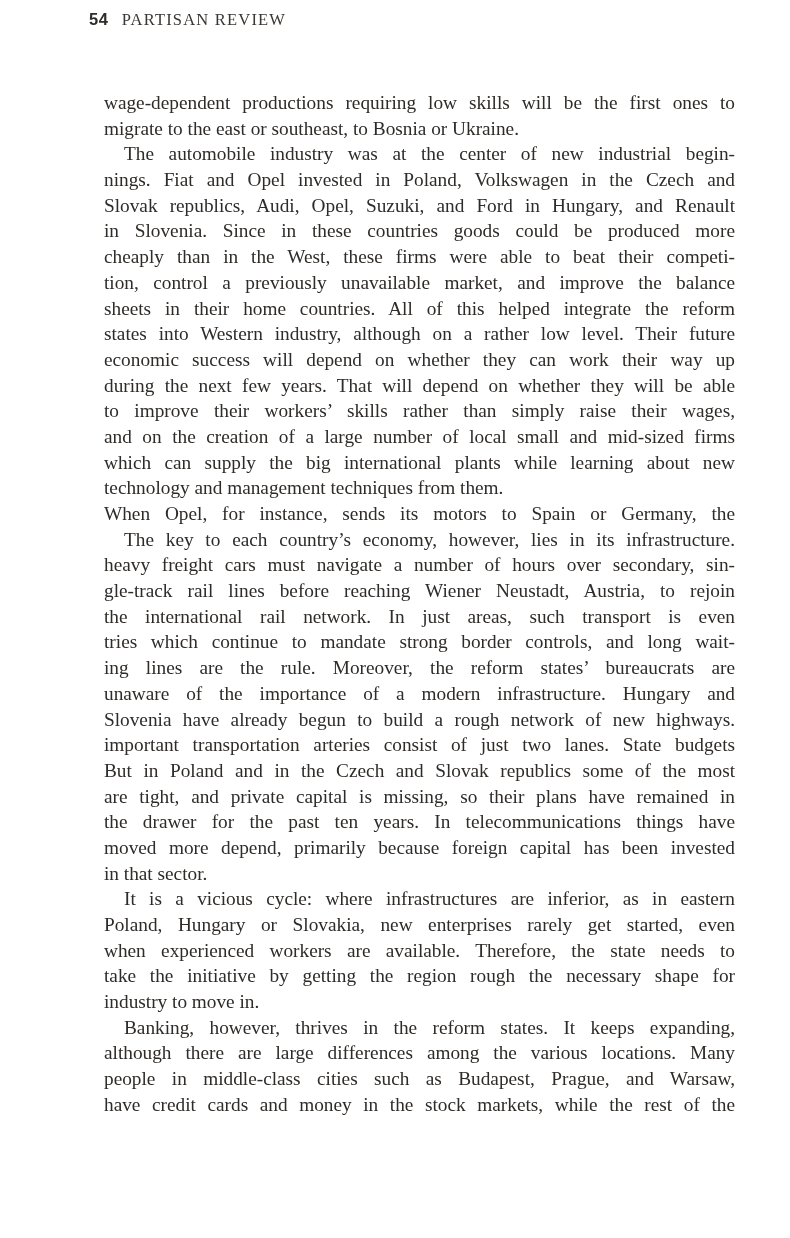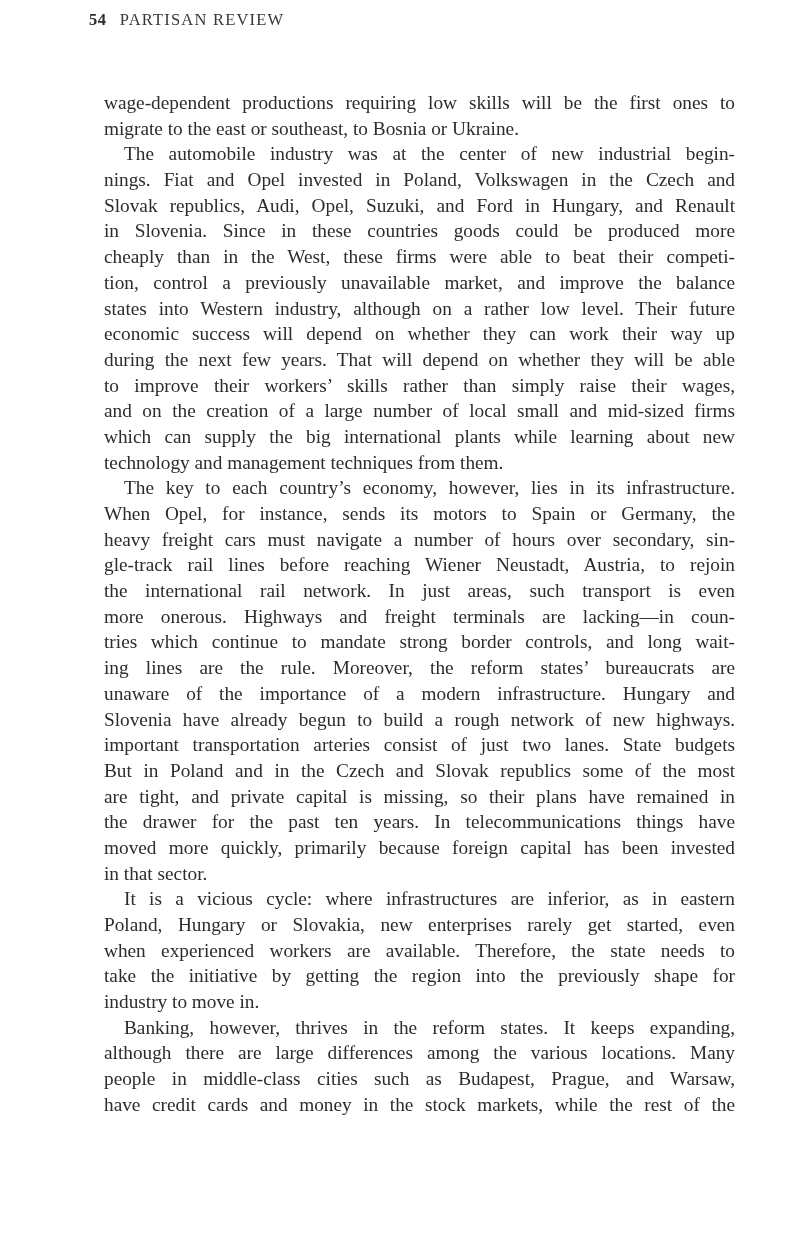--- a/index.html
+++ b/index.html
@@ -18,21 +18,21 @@
     .running-head {
       position: absolute;
       left: 89px;
       top: 10px;
       font-size: 16.5px;
       letter-spacing: 1.2px;
       color: #3a3633;
       white-space: nowrap;
     }
     .running-head .page-num {
-      font-family: Liberation Serif, serif;
+      font-family: Liberation Sans, sans-serif;
       font-weight: bold;
       letter-spacing: 0.5px;
       margin-right: 8px;
       color: #2f2c2a;
     }
     .body-text {
       position: absolute;
       left: 83px;
       top: 90px;
       width: 652px;
@@ -70,53 +70,53 @@
     <span class="line last">migrate to the east or southeast, to Bosnia or Ukraine.</span>
   </div>
 
   <div>
     <span class="line indent">The automobile industry was at the center of new industrial begin-</span>
     <span class="line">nings. Fiat and Opel invested in Poland, Volkswagen in the Czech and</span>
     <span class="line">Slovak republics, Audi, Opel, Suzuki, and Ford in Hungary, and Renault</span>
     <span class="line">in Slovenia. Since in these countries goods could be produced more</span>
     <span class="line">cheaply than in the West, these firms were able to beat their competi-</span>
     <span class="line">tion, control a previously unavailable market, and improve the balance</span>
+    <span class="line">sheets in their home countries. All of this helped integrate the reform</span>
     <span class="line">states into Western industry, although on a rather low level. Their future</span>
     <span class="line">economic success will depend on whether they can work their way up</span>
     <span class="line">during the next few years. That will depend on whether they will be able</span>
     <span class="line">to improve their workers’ skills rather than simply raise their wages,</span>
     <span class="line">and on the creation of a large number of local small and mid-sized firms</span>
     <span class="line">which can supply the big international plants while learning about new</span>
     <span class="line last">technology and management techniques from them.</span>
   </div>
 
   <div>
+    <span class="line">When Opel, for instance, sends its motors to Spain or Germany, the</span>
     <span class="line indent">The key to each country’s economy, however, lies in its infrastructure.</span>
-    <span class="line">When Opel, for instance, sends its motors to Spain or Germany, the</span>
     <span class="line">heavy freight cars must navigate a number of hours over secondary, sin-</span>
     <span class="line">gle-track rail lines before reaching Wiener Neustadt, Austria, to rejoin</span>
     <span class="line">the international rail network. In just areas, such transport is even</span>
-    <span class="line">more onerous. Highways and freight terminals are lacking—in coun-</span>
     <span class="line">tries which continue to mandate strong border controls, and long wait-</span>
     <span class="line">ing lines are the rule. Moreover, the reform states’ bureaucrats are</span>
     <span class="line">unaware of the importance of a modern infrastructure. Hungary and</span>
     <span class="line">Slovenia have already begun to build a rough network of new highways.</span>
     <span class="line">important transportation arteries consist of just two lanes. State budgets</span>
     <span class="line">But in Poland and in the Czech and Slovak republics some of the most</span>
     <span class="line">are tight, and private capital is missing, so their plans have remained in</span>
     <span class="line">the drawer for the past ten years. In telecommunications things have</span>
-    <span class="line">moved more quickly, primarily because foreign capital has been invested</span>
+    <span class="line">moved more depend, primarily because foreign capital has been invested</span>
     <span class="line last">in that sector.</span>
   </div>
 
   <div>
     <span class="line indent">It is a vicious cycle: where infrastructures are inferior, as in eastern</span>
     <span class="line">Poland, Hungary or Slovakia, new enterprises rarely get started, even</span>
     <span class="line">when experienced workers are available. Therefore, the state needs to</span>
-    <span class="line">take the initiative by getting the region into the previously shape for</span>
+    <span class="line">take the initiative by getting the region rough the necessary shape for</span>
     <span class="line last">industry to move in.</span>
   </div>
 
   <div>
     <span class="line indent">Banking, however, thrives in the reform states. It keeps expanding,</span>
     <span class="line">although there are large differences among the various locations. Many</span>
     <span class="line">people in middle-class cities such as Budapest, Prague, and Warsaw,</span>
     <span class="line">have credit cards and money in the stock markets, while the rest of the</span>
   </div>
 </div>

